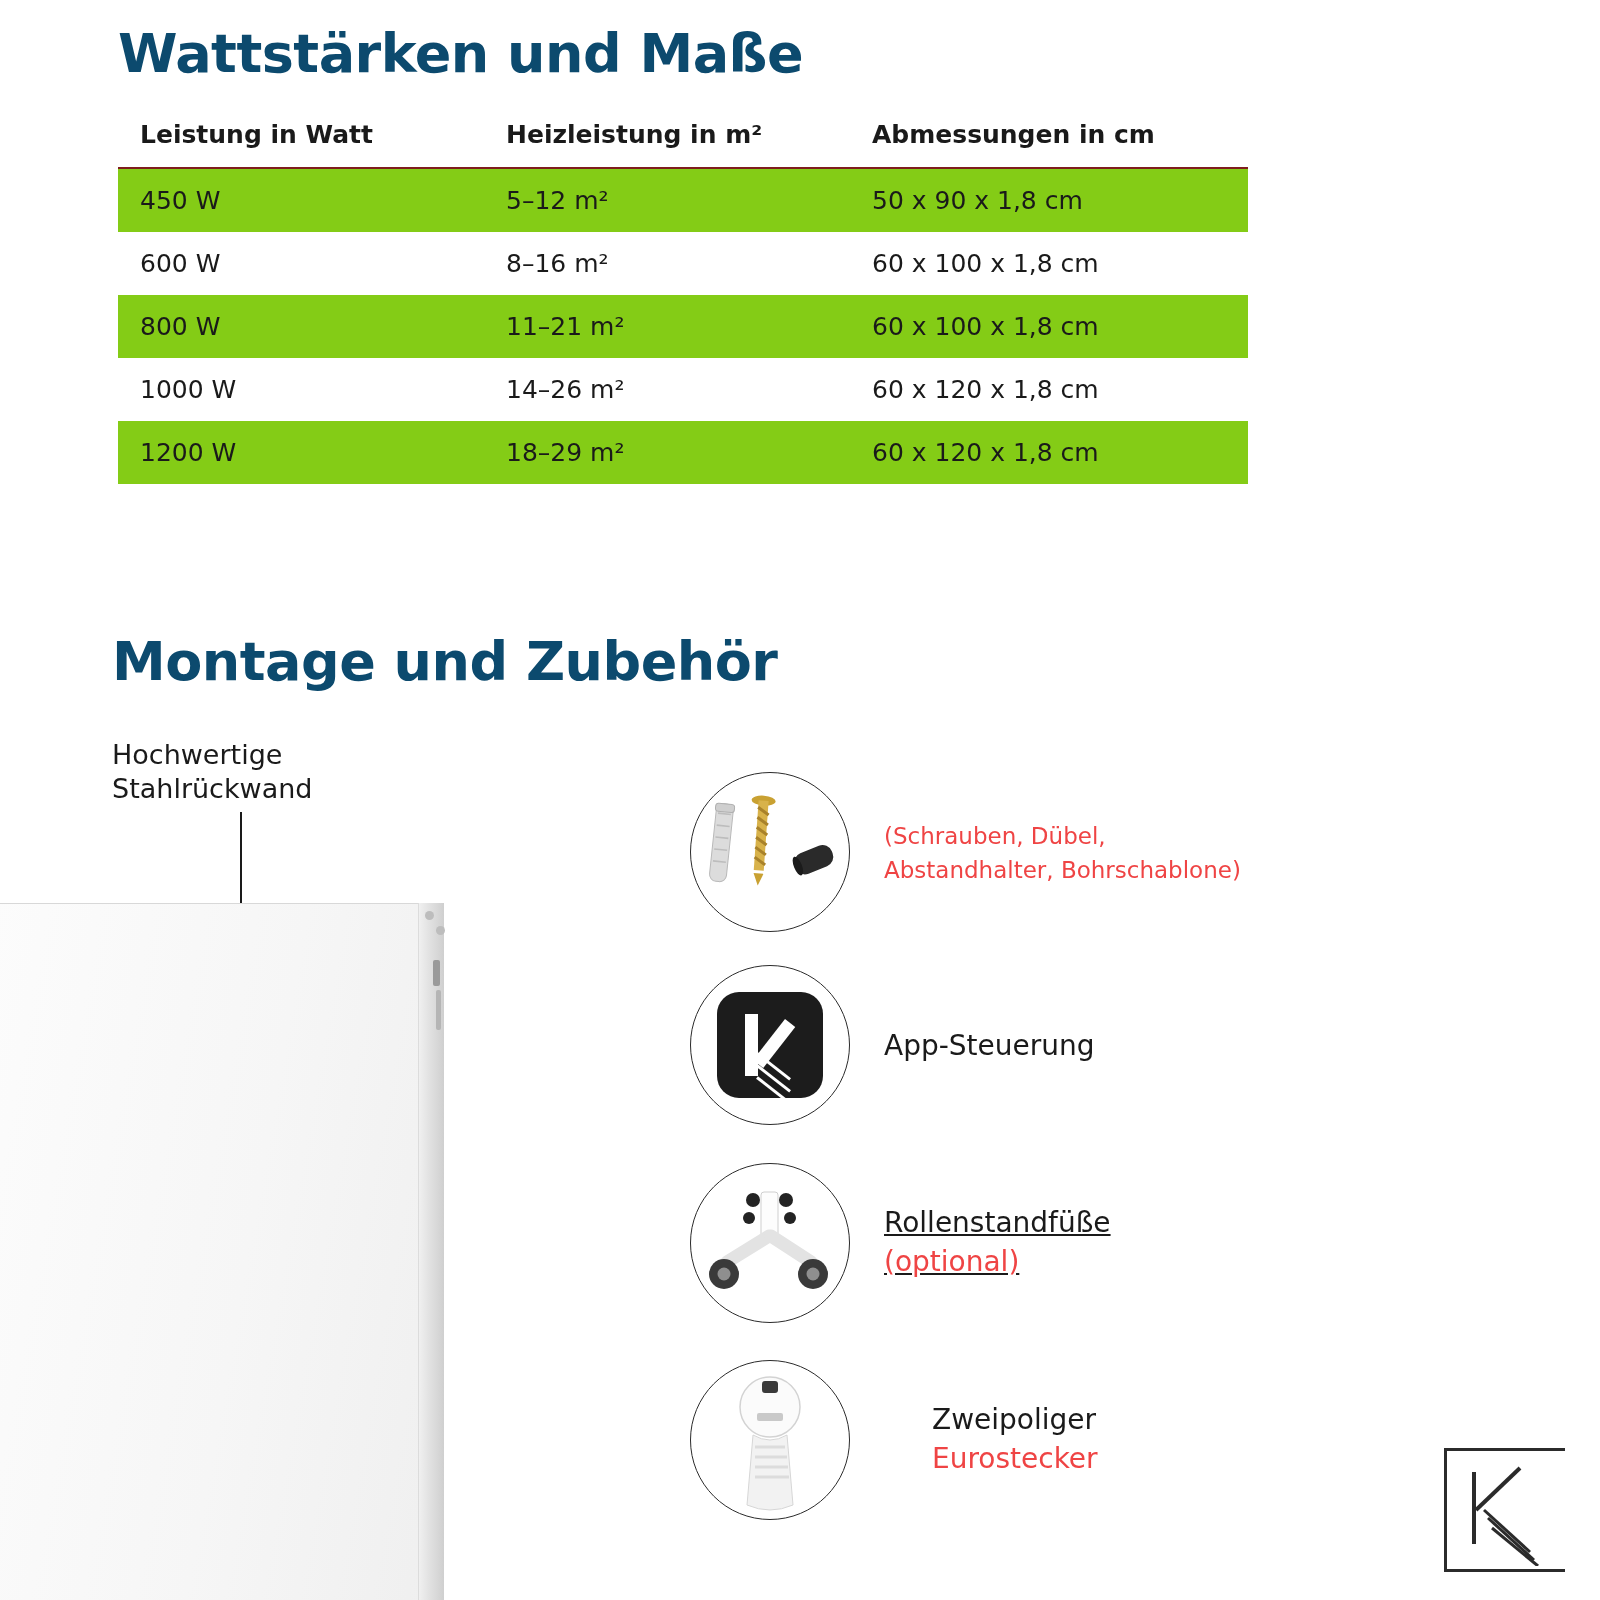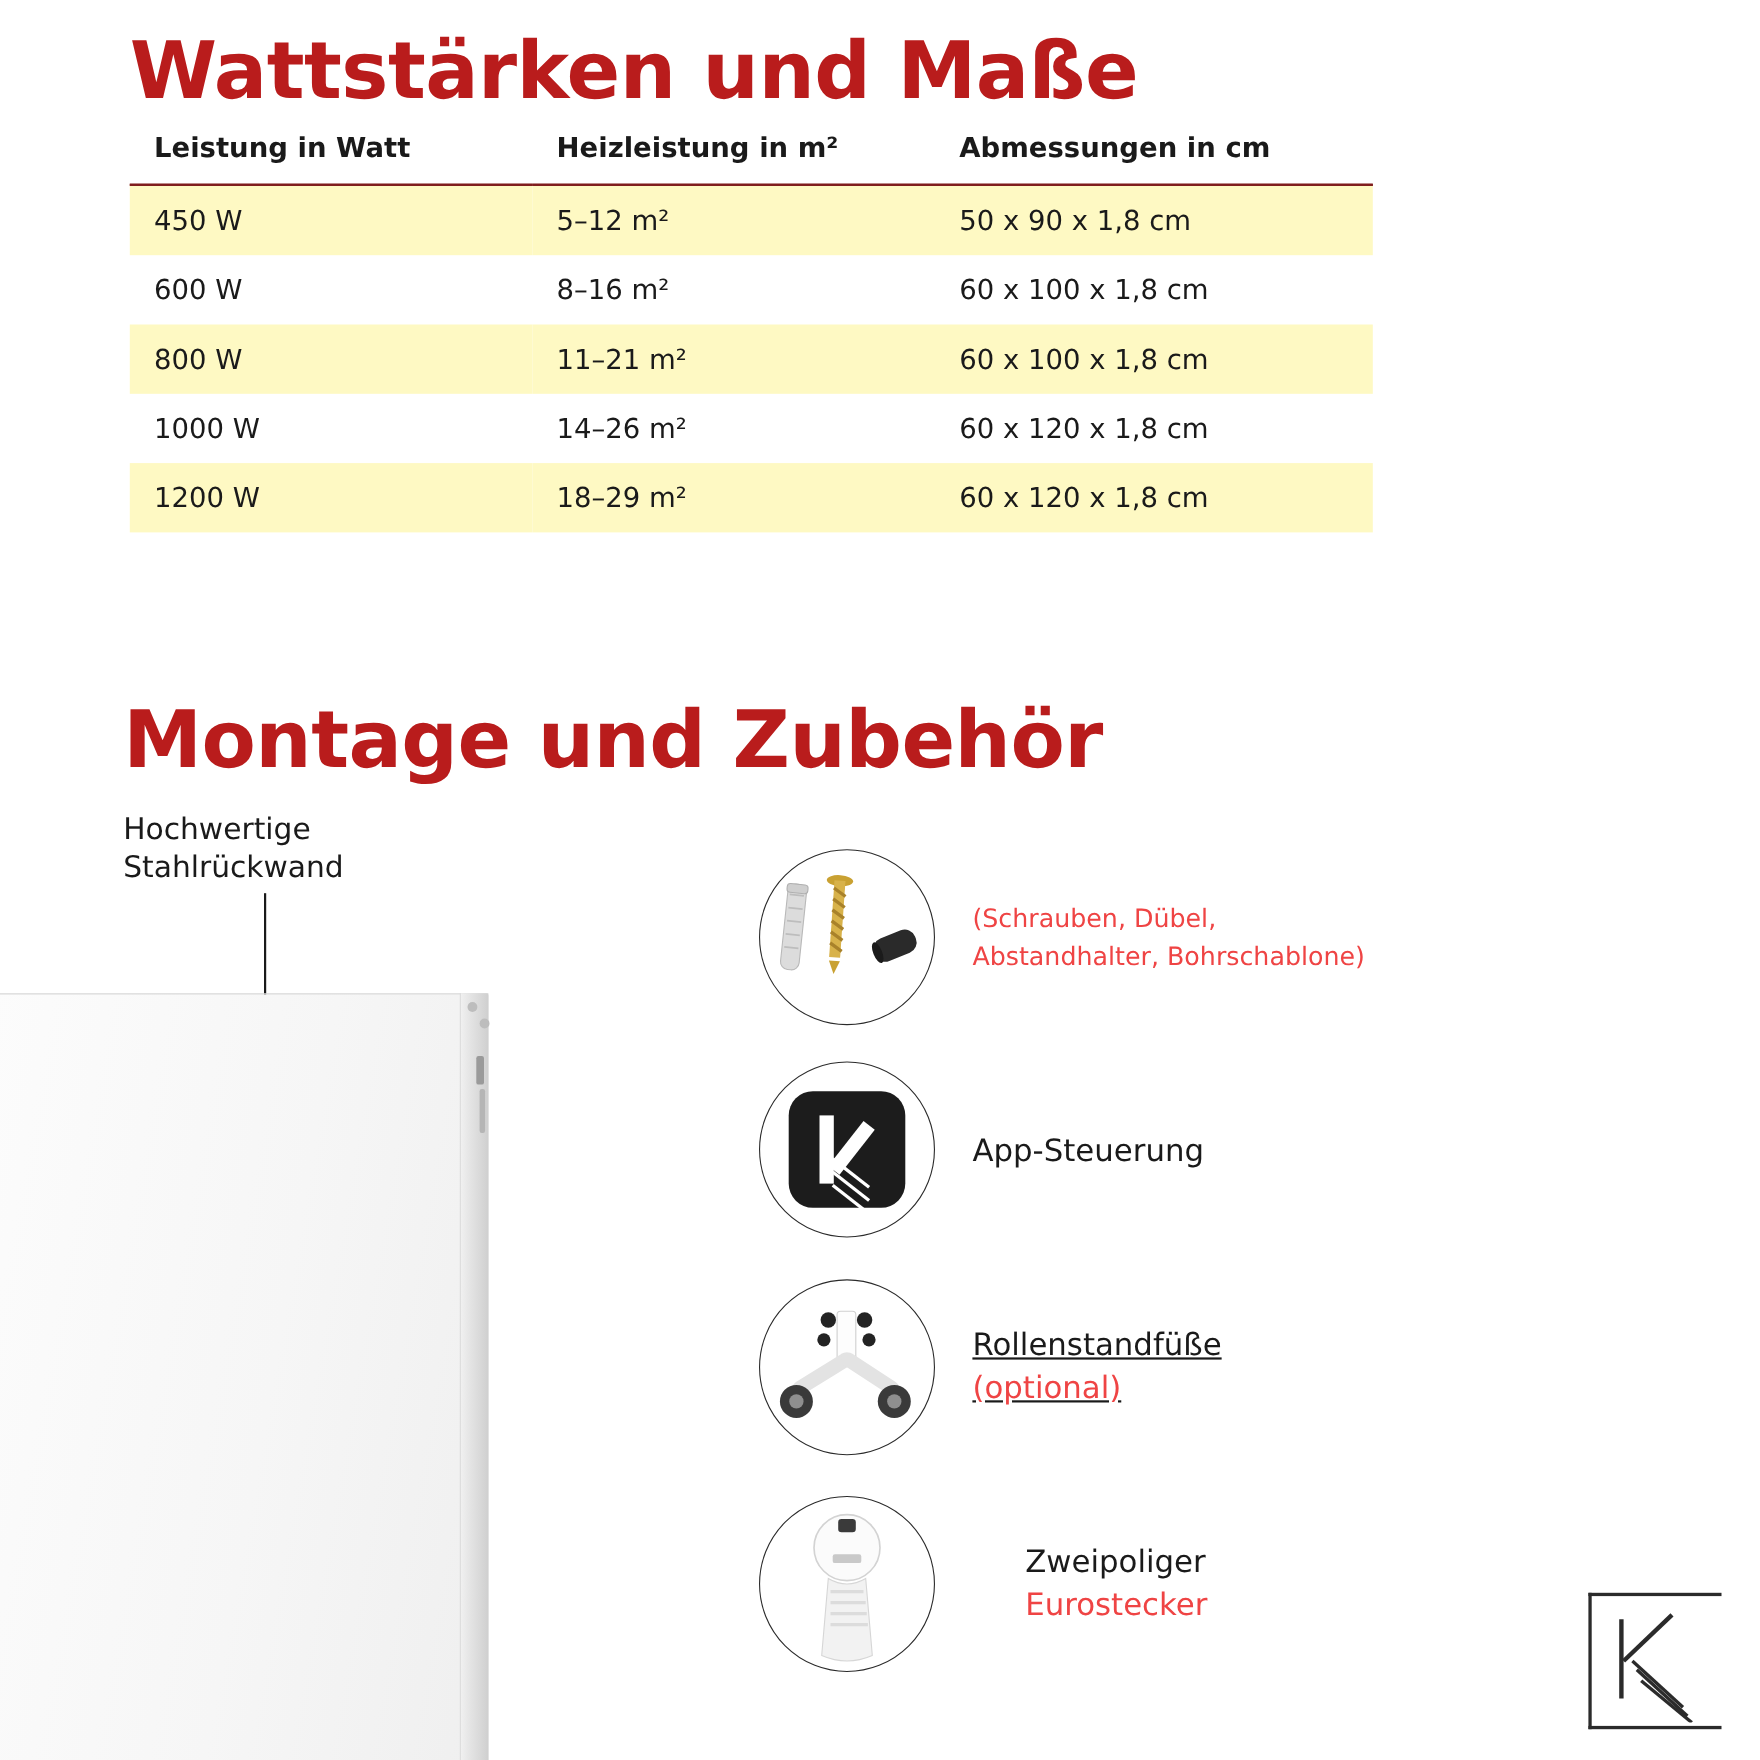--- a/index.html
+++ b/index.html
@@ -12,23 +12,23 @@
     background: #ffffff;
     font-family: "DejaVu Sans", "Liberation Sans", sans-serif;
     color: #1a1a1a;
     position: relative;
     overflow: hidden;
   }
 
   
   .section-title {
     position: absolute;
-    font-size: 72px;
+    font-size: 54px;
     font-weight: 700;
-    color: #b91c1c;
+    color: #0c4a6e;
     letter-spacing: -0.5px;
     white-space: nowrap;
   }
   #title-watt { left: 118px; top: 22px; }
   #title-montage { left: 112px; top: 630px; }
 
   .spec-table {
     position: absolute;
     left: 118px;
     top: 120px;
@@ -45,21 +45,21 @@
     color: #1a1a1a;
     white-space: nowrap;
   }
   .spec-table tbody td {
     padding: 17px 0 17px 22px;
     font-weight: 400;
     color: #1a1a1a;
     white-space: nowrap;
     vertical-align: middle;
   }
-  .spec-table tbody tr.shaded td { background: #fef9c3; }
+  .spec-table tbody tr.shaded td { background: #84cc16; }
   
   .spec-table col.k1 { width: 366px; }
   .spec-table col.k2 { width: 366px; }
   .spec-table col.k3 { width: 398px; }
 
   
   .callout-label {
     position: absolute;
     left: 112px;
     top: 738px;

